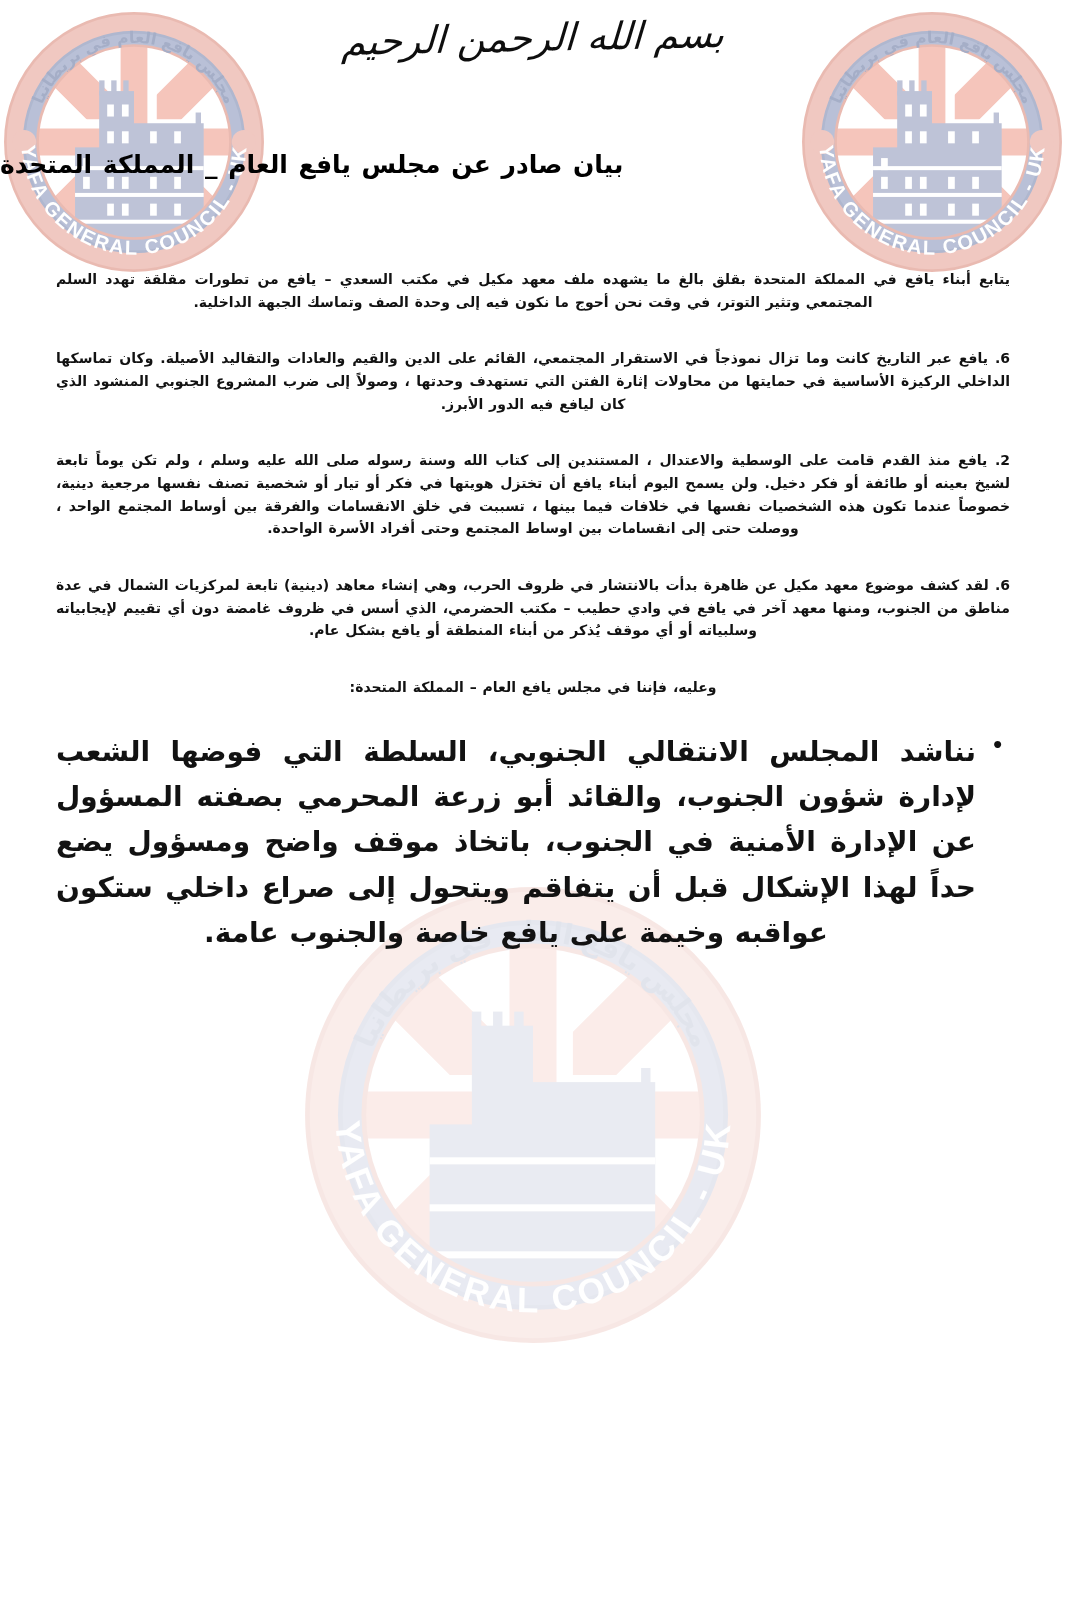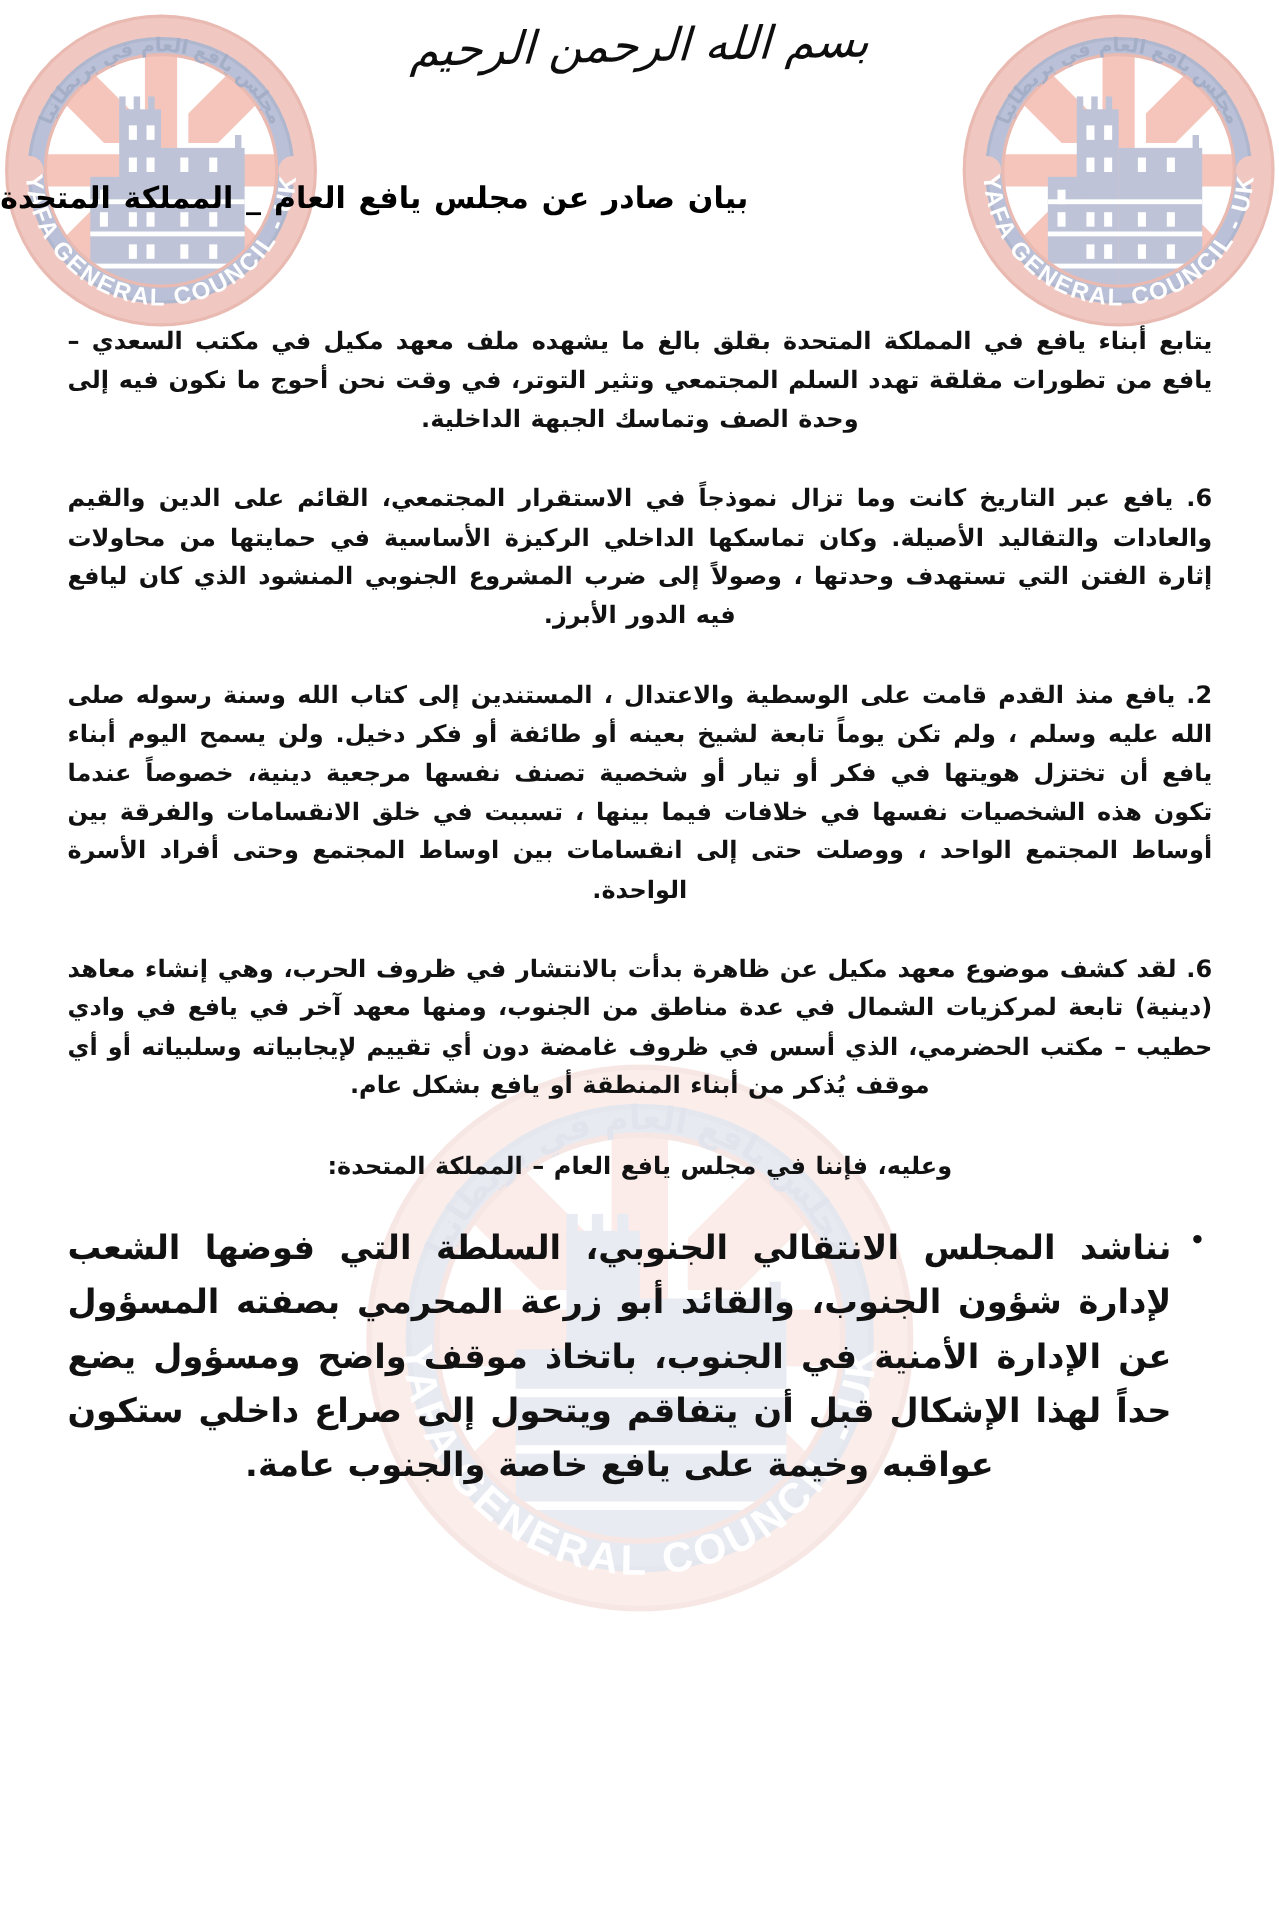--- a/index.html
+++ b/index.html
@@ -80,21 +80,21 @@
   
   .body-wrap {
     position: relative;
     z-index: 2;
     padding: 0 56px;
     box-sizing: border-box;
   }
 
   p.para {
     margin: 0 0 16px 0;
-    font-size: 20px;
+    font-size: 14px;
     font-weight: 700;
     line-height: 1.62;
     color: #121212;
     text-align: justify;
     text-align-last: center;
     word-spacing: 1px;
   }
   p.para.intro       { margin-top: 6px; margin-bottom: 34px; }
   p.para.lead        { margin-bottom: 36px; padding: 0 48px; }
   p.para.numbered    { margin-bottom: 34px; }

